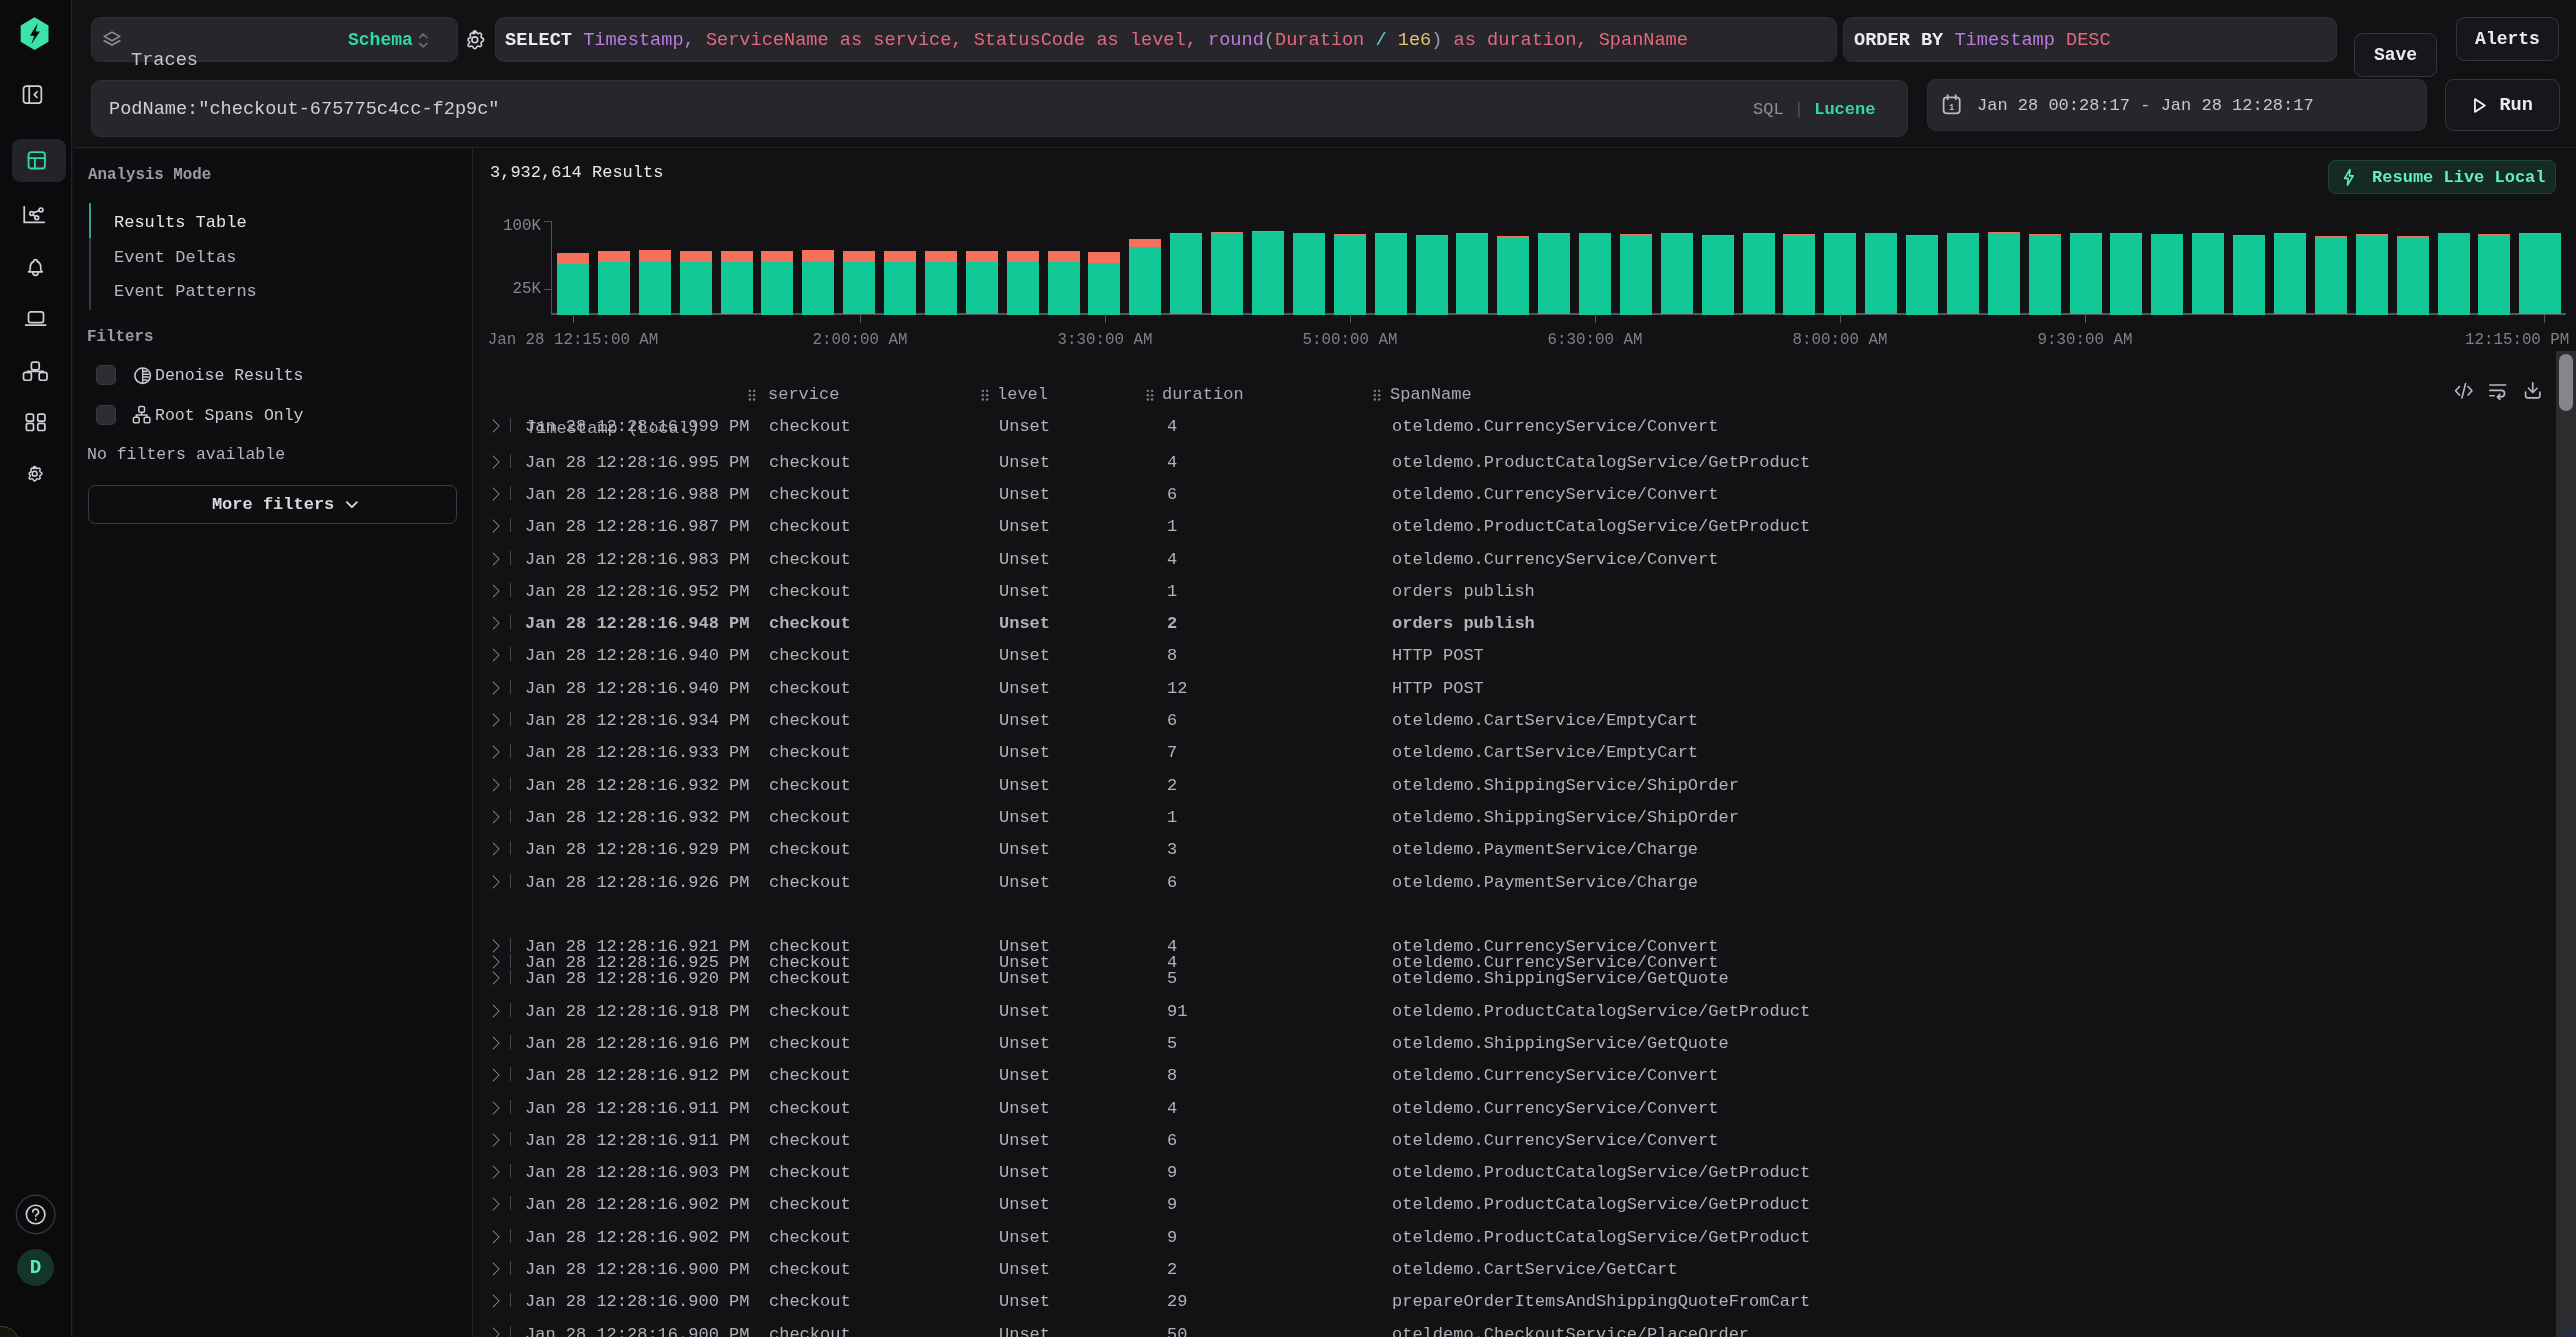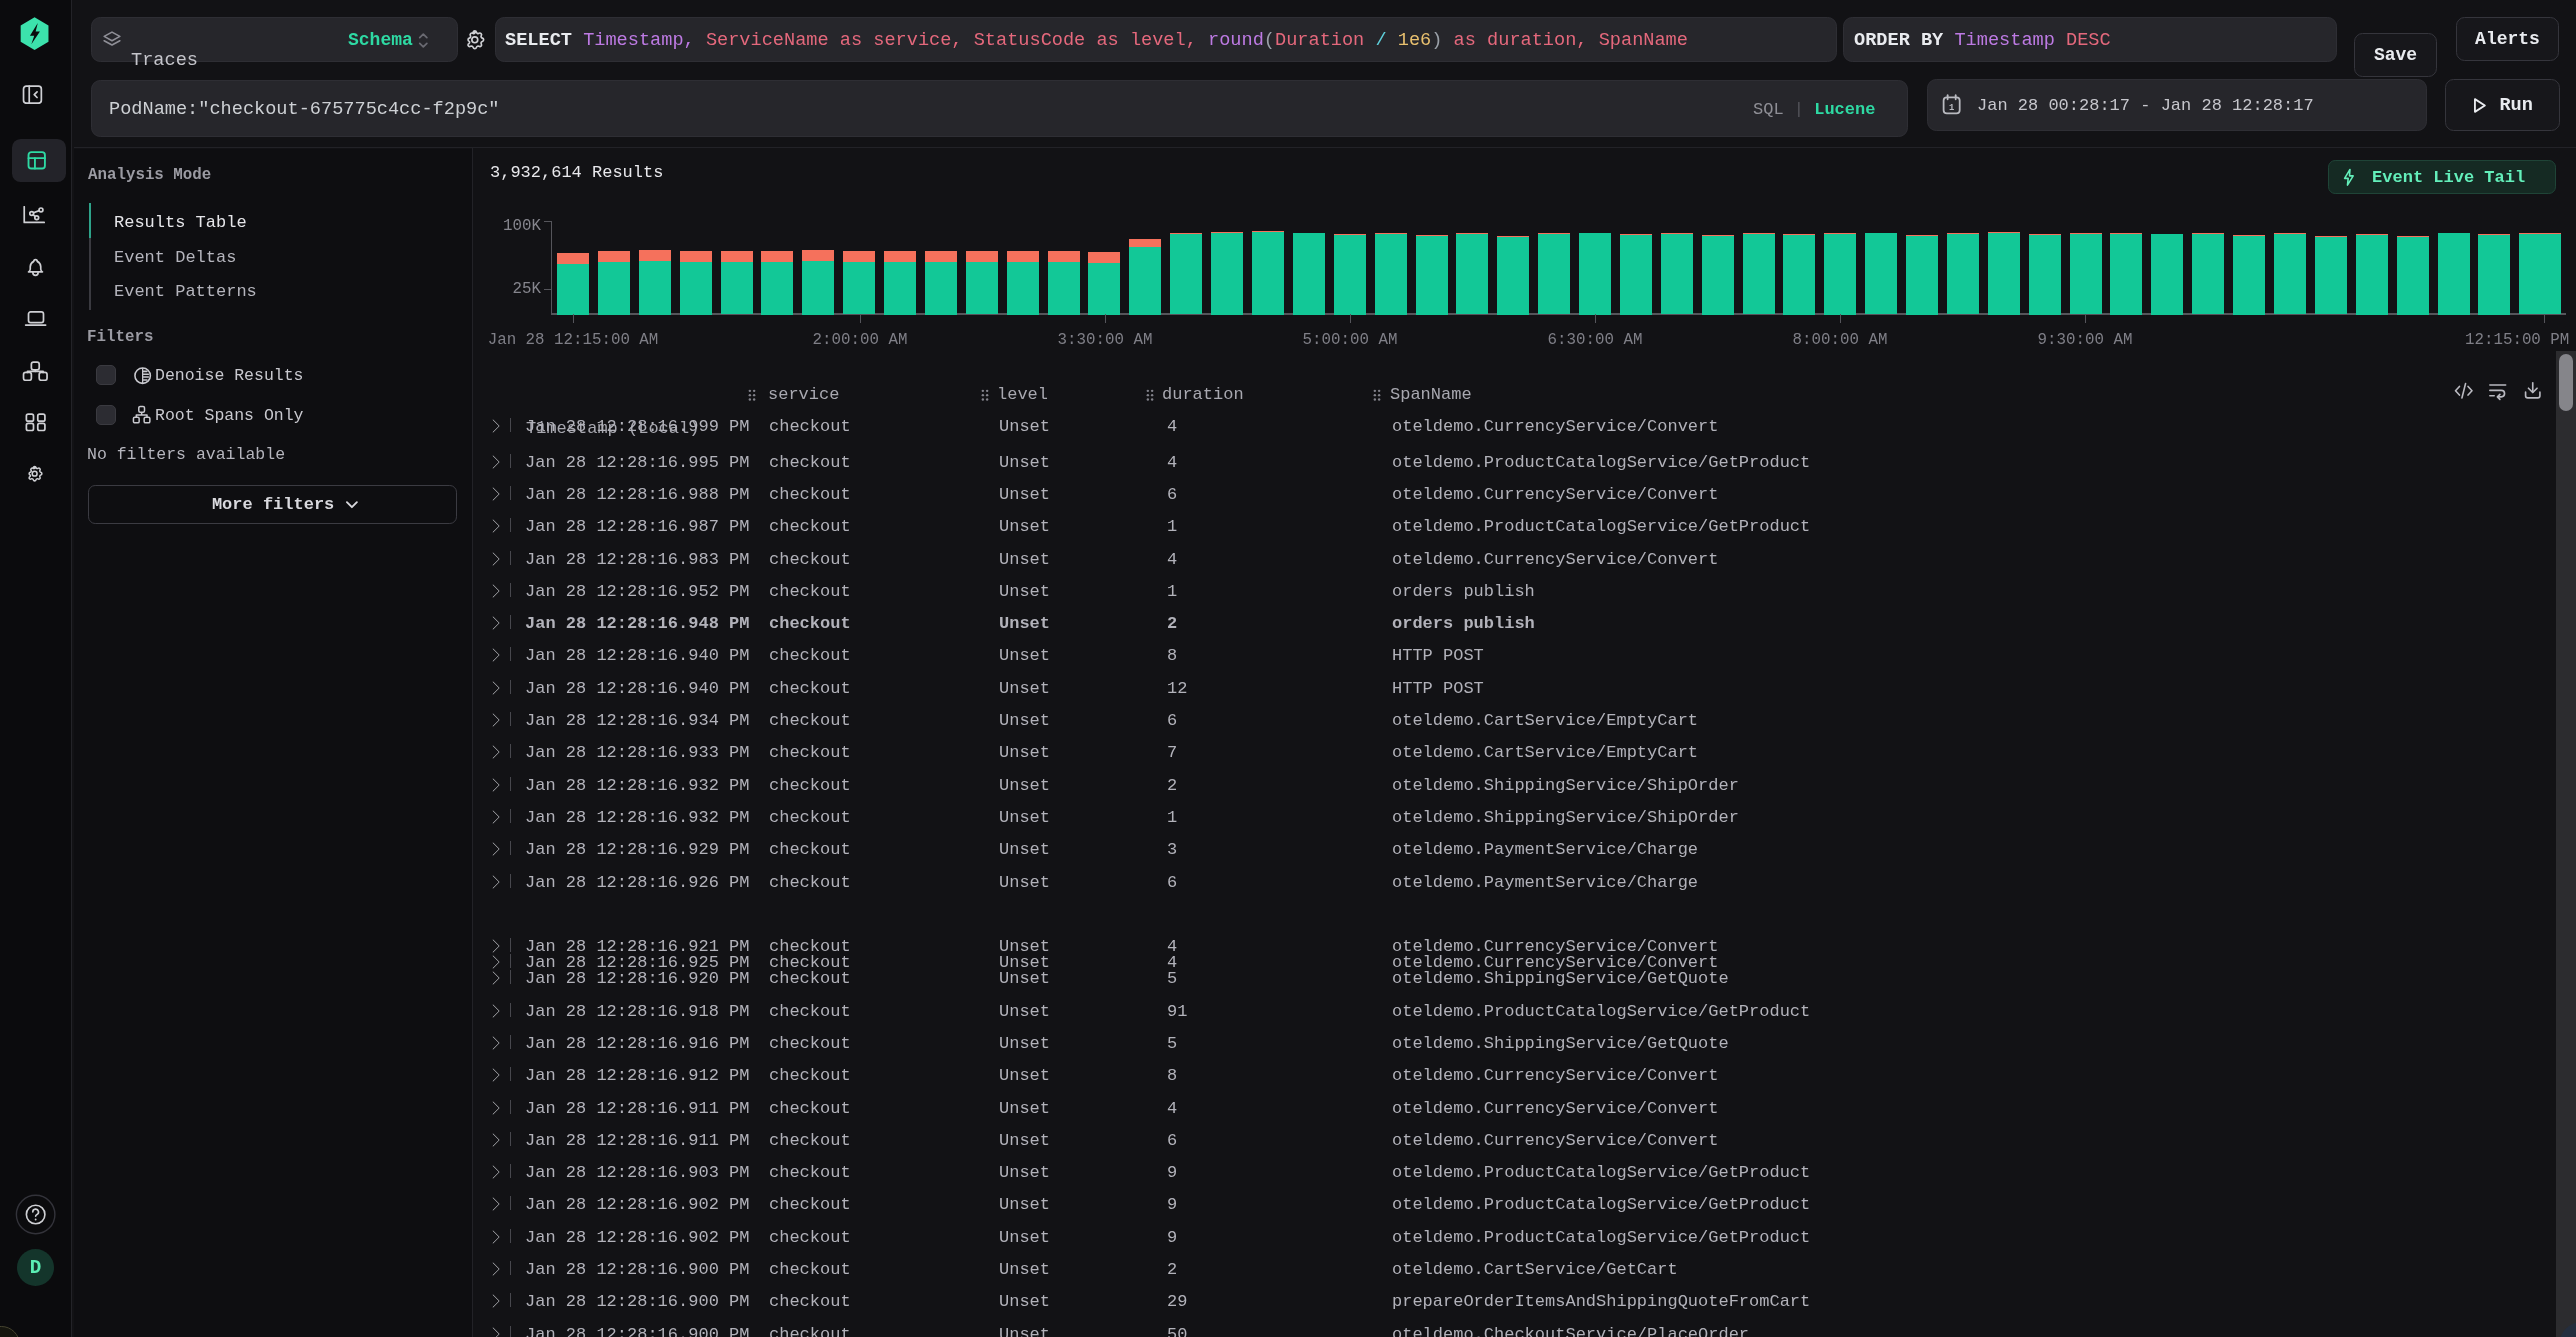--- a/index.html
+++ b/index.html
@@ -221,21 +221,21 @@
   <svg width="15.8" height="10" viewBox="0 0 22 14">
         <path d="M4 3 L11 10 L18 3" fill="none" stroke="#d9d9de" stroke-width="2.6" stroke-linecap="round" stroke-linejoin="round"></path>
       </svg>
 </div>
 
 <div id="results">3,932,614 Results</div>
 <div id="livetail">
   <svg style="margin-left:11.5px;" width="15.8" height="18.6" viewBox="0 0 22 26">
         <path d="M12.5 2 L5 14.5 L10 14.5 L9 24 L17 11 L11.8 11 Z" fill="none" stroke="#63efba" stroke-width="2.2" stroke-linejoin="round"></path>
       </svg>
-  <span style="margin-left:15.8px;">Event Live Tail</span>
+  <span style="margin-left:15.8px;">Resume Live Local</span>
 </div>
 <div class="ylab" style="left:491px;top:226px;">100K</div>
 <div class="ylab" style="left:491px;top:289px;">25K</div>
 <div class="abs" style="left:551px;top:221px;width:1.4px;height:92px;background:#55555b;"></div>
 <div class="abs" style="left:544px;top:221px;width:7.2px;height:1.4px;background:#55555b;"></div>
 <div class="abs" style="left:544px;top:289px;width:7.2px;height:1.4px;background:#55555b;"></div>
 <div class="abs" style="left:551px;top:313px;width:2015px;height:1.8px;background:#55555b;"></div>
 <div class="bar" style="left:557px;top:253px;height:62px;width:31.5px;">
       <div class="obar" style="height:10.7px;"></div>
     </div>

